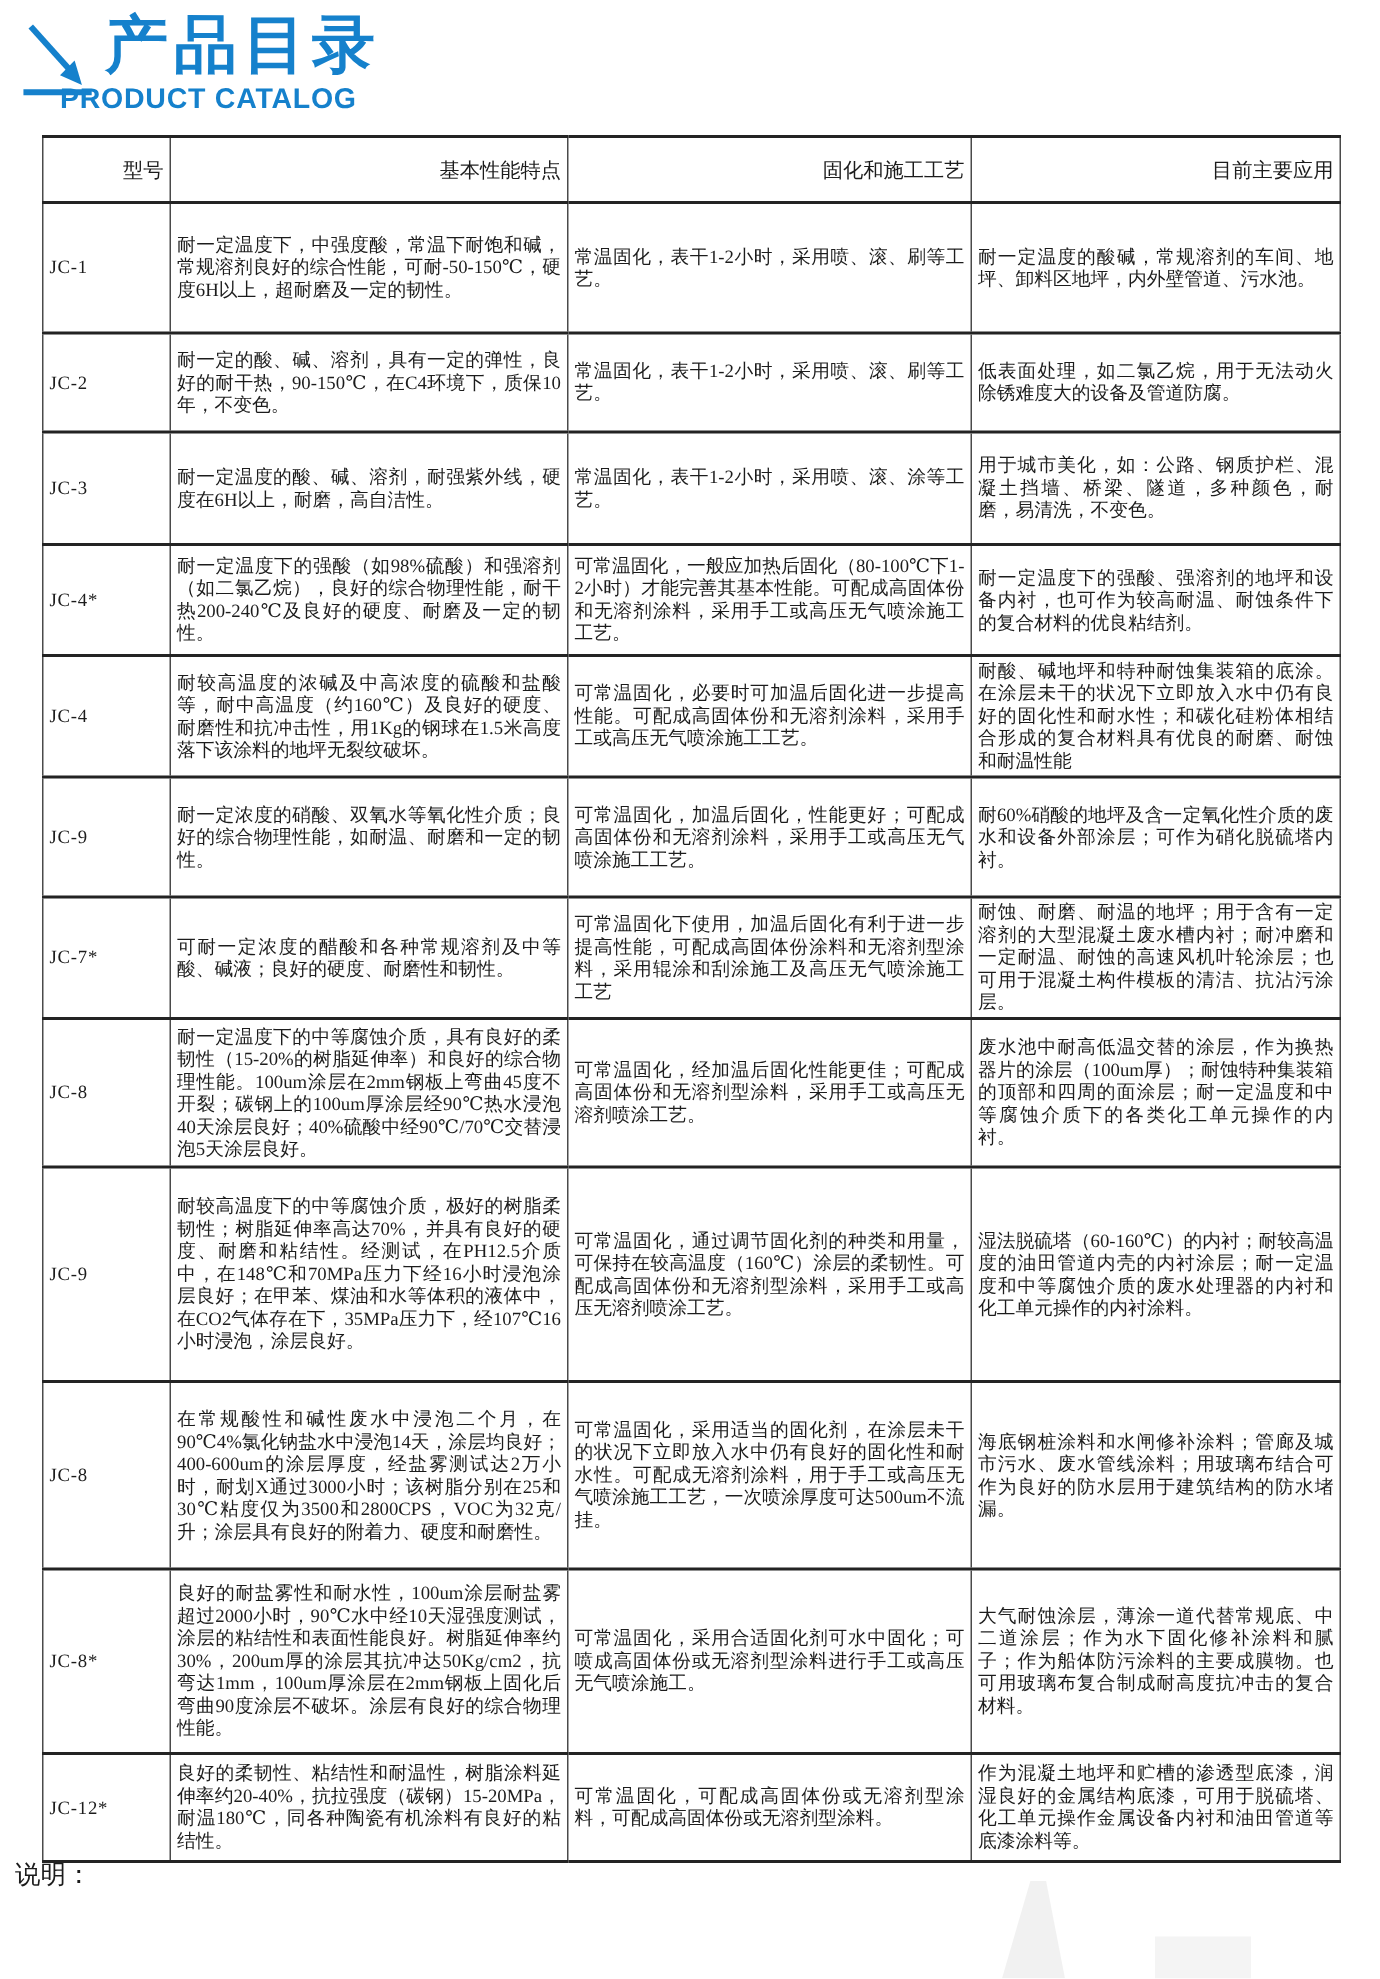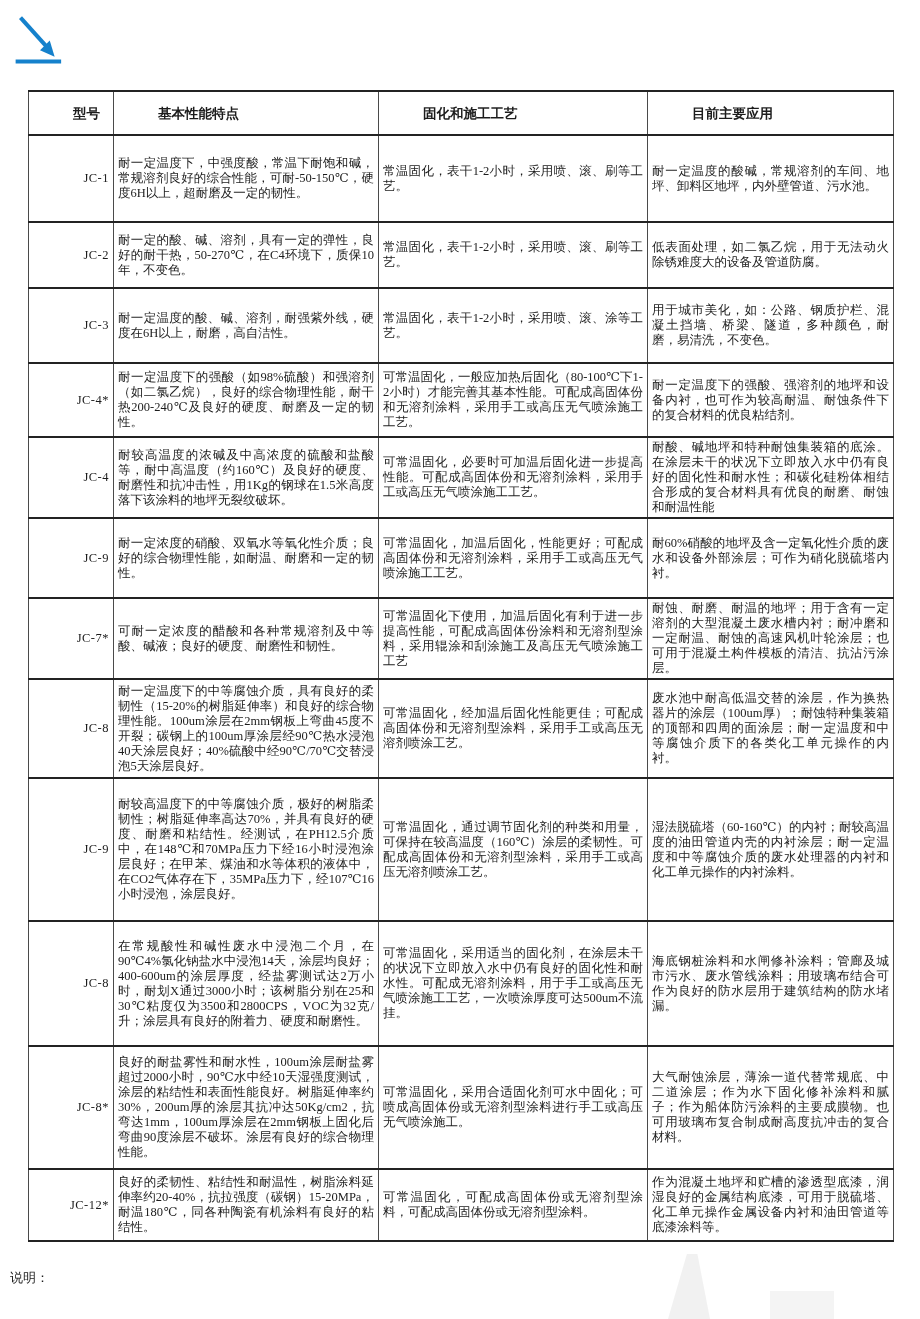--- a/index.html
+++ b/index.html
@@ -28,37 +28,37 @@
     border-collapse:collapse;table-layout:fixed;
   }
   .catalog col.c1{width:85px;} .catalog col.c2{width:265px;}
   .catalog col.c3{width:269px;} .catalog col.c4{width:246px;}
   .catalog th,.catalog td{
     border-left:1px solid var(--line-mid);border-right:1px solid var(--line-mid);
     border-top:2px solid var(--line-dark);border-bottom:2px solid var(--line-dark);
     padding:2px 4px;vertical-align:middle;
     font-size:12.5px;line-height:15px;
   }
-  .catalog th{font-weight:bold;font-size:13.5px;text-align:left;height:44px;padding-left:44px;}
+  .catalog th{font-weight:normal;font-size:13.5px;text-align:right;height:44px;padding-left:44px;}
   .catalog td{text-align:justify;text-justify:inter-character;}
-  .catalog td.model{text-align:right;letter-spacing:0.5px;}
+  .catalog td.model{text-align:left;letter-spacing:0.5px;}
   tbody tr:nth-child(1){height:87px;}
   tbody tr:nth-child(2){height:66px;}
   tbody tr:nth-child(3){height:75px;}
   tbody tr:nth-child(4){height:74px;}
   tbody tr:nth-child(5){height:75px;}
   tbody tr:nth-child(6){height:80px;}
   tbody tr:nth-child(7){height:76px;}
   tbody tr:nth-child(8){height:99px;}
   tbody tr:nth-child(9){height:143px;}
   tbody tr:nth-child(10){height:125px;}
   tbody tr:nth-child(11){height:123px;}
   tbody tr:nth-child(12){height:72px;}
   
-  .notes{position:absolute;left:10px;top:1240px;width:880px;font-size:13px;line-height:20px;margin-top:28px;}
+  .notes{position:absolute;left:10px;top:1240px;width:880px;font-size:17px;line-height:20px;}
   .notes .note-items{margin-left:38px;margin-top:2px;}
   
   .artifact-a{
     position:absolute;left:668px;top:1254px;width:42px;height:65px;
     background:rgba(120,120,120,0.10);
     clip-path:polygon(45% 0,70% 0,100% 100%,0 100%);
   }
   .artifact-b{
     position:absolute;left:770px;top:1291px;width:64px;height:28px;
     background:rgba(120,120,120,0.08);
@@ -68,20 +68,24 @@
 <body>
 
 <div class="page">
 
   <header class="hdr">
     <svg class="arrow" viewBox="0 0 64 68" aria-hidden="true">
       <line x1="8" y1="4" x2="44" y2="44" stroke="#1581cc" stroke-width="5"></line>
       <polygon points="50,52 32,44 44,32" fill="#1581cc"></polygon>
       <line x1="2" y1="58" x2="58" y2="58" stroke="#1581cc" stroke-width="5"></line>
     </svg>
+    <div class="titles">
+      <h1 class="title-cn">产品目录</h1>
+      <div class="title-en">PRODUCT CATALOG</div>
+    </div>
   </header>
 
   <table class="catalog">
     <colgroup>
         <col class="c1">
         <col class="c2">
         <col class="c3">
         <col class="c4">
       </colgroup>
     <thead>
@@ -94,21 +98,21 @@
     </thead>
     <tbody>
       <tr>
         <td class="model">JC-1</td>
         <td>耐一定温度下，中强度酸，常温下耐饱和碱，常规溶剂良好的综合性能，可耐-50-150℃，硬度6H以上，超耐磨及一定的韧性。</td>
         <td>常温固化，表干1-2小时，采用喷、滚、刷等工艺。</td>
         <td>耐一定温度的酸碱，常规溶剂的车间、地坪、卸料区地坪，内外壁管道、污水池。</td>
       </tr>
       <tr>
         <td class="model">JC-2</td>
-        <td>耐一定的酸、碱、溶剂，具有一定的弹性，良好的耐干热，50-270℃，在C4环境下，质保10年，不变色。</td>
+        <td>耐一定的酸、碱、溶剂，具有一定的弹性，良好的耐干热，90-150℃，在C4环境下，质保10年，不变色。</td>
         <td>常温固化，表干1-2小时，采用喷、滚、刷等工艺。</td>
         <td>低表面处理，如二氯乙烷，用于无法动火除锈难度大的设备及管道防腐。</td>
       </tr>
       <tr>
         <td class="model">JC-3</td>
         <td>耐一定温度的酸、碱、溶剂，耐强紫外线，硬度在6H以上，耐磨，高自洁性。</td>
         <td>常温固化，表干1-2小时，采用喷、滚、涂等工艺。</td>
         <td>用于城市美化，如：公路、钢质护栏、混凝土挡墙、桥梁、隧道，多种颜色，耐磨，易清洗，不变色。</td>
       </tr>
       <tr>

